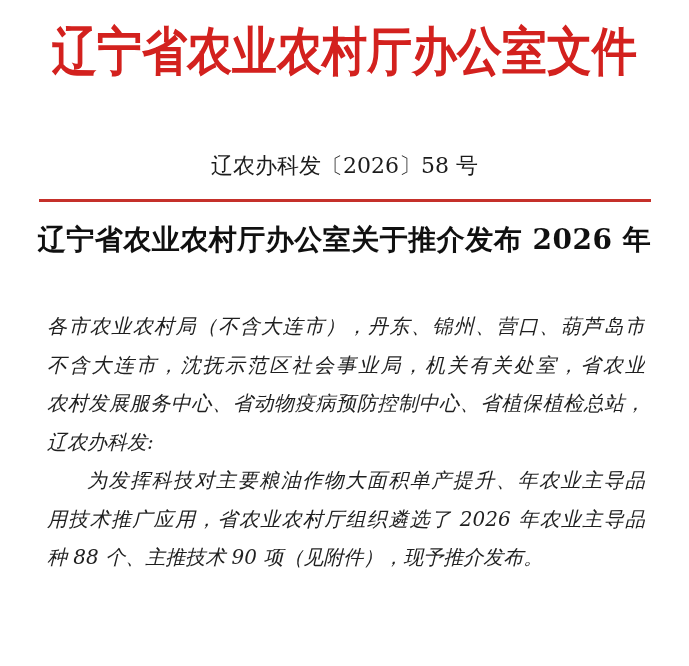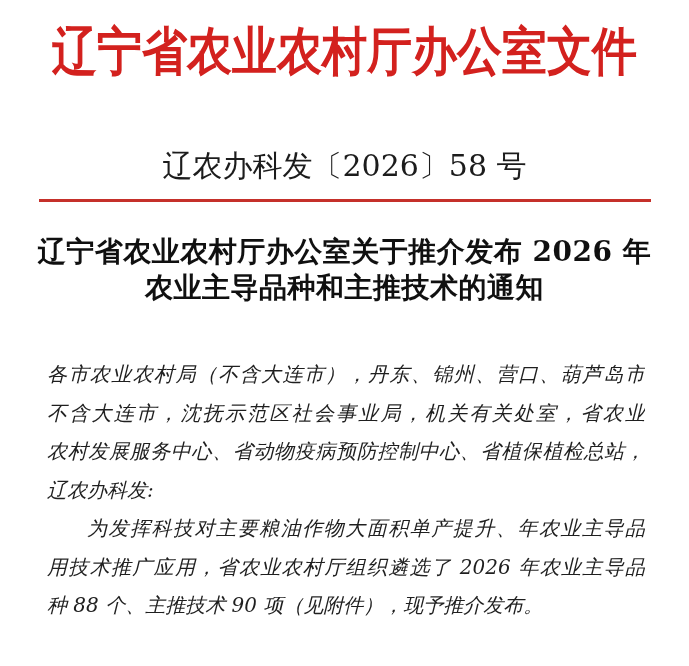--- a/index.html
+++ b/index.html
@@ -25,33 +25,33 @@
     font-weight: bold;
     line-height: 56px;
     letter-spacing: 0px;
     transform: scaleY(1.15);
     transform-origin: 50% 0;
     white-space: nowrap;
   }
   .doc-number {
     margin-top: 78px;
     text-align: center;
-    font-size: 30px;
+    font-size: 22px;
     line-height: 30px;
     color: #1c1c1c;
     font-weight: normal;
   }
   .red-divider {
     margin: 18px auto 0 auto;
     width: 612px;
     height: 3px;
     background: #c5302a;
   }
   .doc-title {
-    margin: 32px auto 0 auto;
+    margin: 20px auto 0 auto;
     text-align: center;
     font-size: 28px;
     font-weight: bold;
     line-height: 36px;
     color: #101010;
     letter-spacing: 0.5px;
   }
   .body-text {
     margin: 49px 44px 0 47px;
     font-size: 20px;
@@ -78,21 +78,20 @@
 <div class="page">
 
   <h1 class="doc-header">辽宁省农业农村厅办公室文件</h1>
 
   <div class="doc-number">辽农办科发〔2026〕58 号</div>
 
   <div class="red-divider"></div>
 
   <h2 class="doc-title">
     <span>辽宁省农业农村厅办公室关于推介发布 2026 年</span><br>
-    <span>农业主导品种和主推技术的通知</span>
   </h2>
 
   <div class="body-text">
     <div class="body-line">各市农业农村局（不含大连市），丹东、锦州、营口、葫芦岛市</div>
     <div class="body-line">不含大连市，沈抚示范区社会事业局，机关有关处室，省农业</div>
     <div class="body-line">农村发展服务中心、省动物疫病预防控制中心、省植保植检总站，</div>
     <div class="body-line plain">辽农办科发:</div>
     <div class="body-line indent">为发挥科技对主要粮油作物大面积单产提升、年农业主导品</div>
     <div class="body-line">用技术推广应用，省农业农村厅组织遴选了 2026 年农业主导品</div>
     <div class="body-line plain">种 88 个、主推技术 90 项（见附件），现予推介发布。</div>

